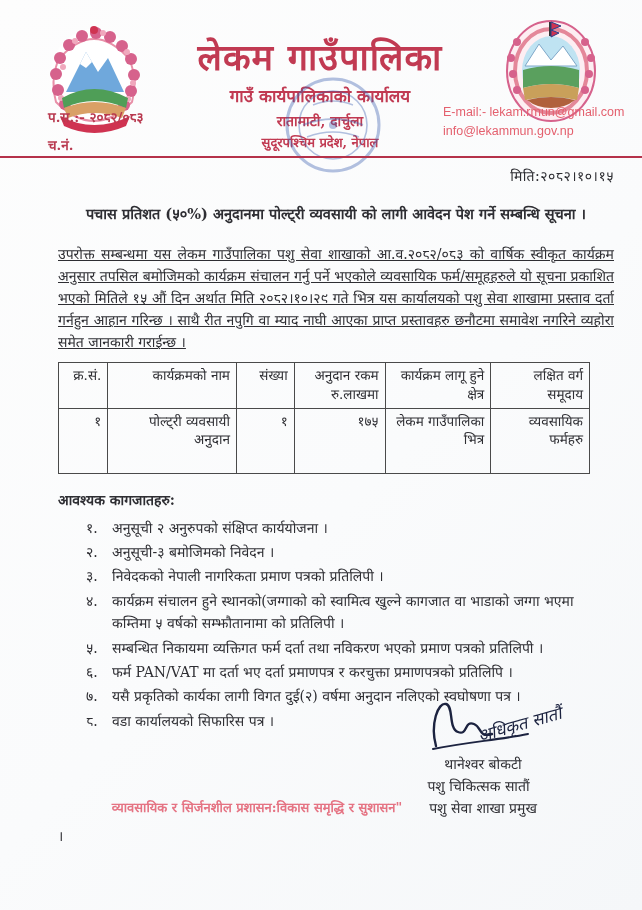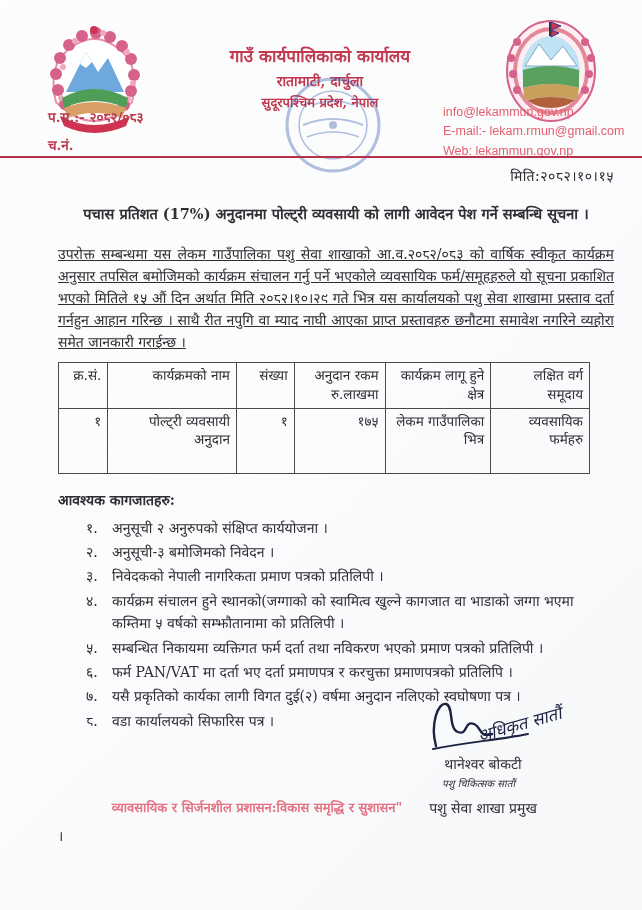--- a/index.html
+++ b/index.html
@@ -42,21 +42,21 @@
   
   .docs-heading{font-size:14px;font-weight:bold;margin-top:16px;}
   .docs-list{margin-top:8px;}
   .doc-item{display:flex;font-size:14px;line-height:1.6;margin:2px 0;}
   .doc-num{width:26px;flex:0 0 26px;margin-left:28px;}
   .doc-text{flex:1;}
   
   .sig-block{width:220px;margin:-28px 6px 0 auto;text-align:center;position:relative;height:118px;}
   .sig-svg{position:absolute;right:10px;top:-12px;}
   .sig-name{position:absolute;left:0;right:30px;top:48px;font-size:14px;}
-  .sig-post1{position:absolute;left:0;right:39px;top:70px;font-size:10px;font-style:italic;}
+  .sig-post1{position:absolute;left:0;right:39px;top:70px;font-size:14px;}
   .sig-post2{position:absolute;left:0;right:30px;top:92px;font-size:14px;}
   .note-text{font-size:14px;line-height:1.6;text-align:justify;margin:10px 0 0 0;}
   .note-end{font-size:14px;margin-top:2px;}
   .footer-motto{position:absolute;left:0;top:798px;width:514px;text-align:center;
     color:#e57383;font-size:13px;font-weight:bold;}
 </style>
 </head>
 <body>
 
 <div class="page">
@@ -92,20 +92,21 @@
       </g>
       <path d="M24 70 L44 30 L56 50 L66 36 L82 70 Z" fill="#6fa8dc"></path>
       <path d="M38 42 L44 30 L50 40 L44 46 Z" fill="#ffffff"></path>
       <path d="M20 76 Q52 58 86 76 L84 86 Q52 72 22 86 Z" fill="#4f9e57"></path>
       <path d="M22 86 Q52 74 84 86 L80 96 Q52 86 26 96 Z" fill="#d9a066"></path>
       <path d="M18 94 Q52 112 88 94 L84 104 Q52 118 22 104 Z" fill="#cf3351"></path>
       <circle cx="52" cy="8" r="4" fill="#cf3351"></circle>
     </svg>
 
     <div class="head-center">
+      <div class="muni-name">लेकम गाउँपालिका</div>
       <div class="office-name">गाउँ कार्यपालिकाको कार्यालय</div>
       <div class="addr1">रातामाटी, दार्चुला</div>
       <div class="addr2">सुदूरपश्चिम प्रदेश, नेपाल</div>
     </div>
 
     <svg class="stamp" width="100" height="100" viewBox="0 0 100 100">
       <circle cx="50" cy="50" r="46" fill="none" stroke="#3a5fb0" stroke-width="3"></circle>
       <circle cx="50" cy="50" r="34" fill="none" stroke="#3a5fb0" stroke-width="1.6"></circle>
       <path d="M20 50 Q50 38 80 50" fill="none" stroke="#3a5fb0" stroke-width="2"></path>
       <path d="M24 62 Q50 52 76 62" fill="none" stroke="#3a5fb0" stroke-width="1.4"></path>
@@ -136,33 +137,32 @@
           <circle cx="82" cy="28" r="4"></circle>
       </g>
     </svg>
 
     <div class="ref-block">
       <div>प.स.:- २०८२/०८३</div>
       <div>च.नं.</div>
     </div>
 
     <div class="contact-block">
+      <div>E-mail:- lekam.rmun@gmail.com</div>
       <div>info@lekammun.gov.np</div>
-      <div>E-mail:- lekam.rmun@gmail.com</div>
-      <div>Web: lekammun.gov.np</div>
     </div>
   </div>
 
   <div class="rule"></div>
 
   <div class="content">
 
     <div class="date-line">मिति:२०८२।१०।१५</div>
 
-    <div class="notice-title">पचास प्रतिशत (17%) अनुदानमा पोल्ट्री व्यवसायी को लागी आवेदन पेश गर्ने सम्बन्धि सूचना ।</div>
+    <div class="notice-title">पचास प्रतिशत (५०%) अनुदानमा पोल्ट्री व्यवसायी को लागी आवेदन पेश गर्ने सम्बन्धि सूचना ।</div>
 
     <p class="body-text">उपरोक्त सम्बन्धमा यस लेकम गाउँपालिका पशु सेवा शाखाको आ.व.२०८२/०८३ को वार्षिक स्वीकृत कार्यक्रम अनुसार तपसिल बमोजिमको कार्यक्रम संचालन गर्नु पर्ने भएकोले व्यवसायिक फर्म/समूहहरुले यो  सूचना प्रकाशित भएको मितिले १५ औं दिन अर्थात मिति २०८२।१०।२९ गते भित्र यस कार्यालयको पशु सेवा शाखामा प्रस्ताव दर्ता गर्नहुन  आहान गरिन्छ । साथै रीत नपुगि वा  म्याद नाघी आएका प्राप्त  प्रस्तावहरु छनौटमा समावेश नगरिने व्यहोरा समेत जानकारी गराईन्छ ।</p>
 
     <table class="program">
       <tbody>
           <tr>
         <th class="col-sn">क्र.सं.</th>
         <th class="col-name">कार्यक्रमको नाम</th>
         <th class="col-qty">संख्या</th>
         <th class="col-amt">अनुदान रकम रु.लाखमा</th>

